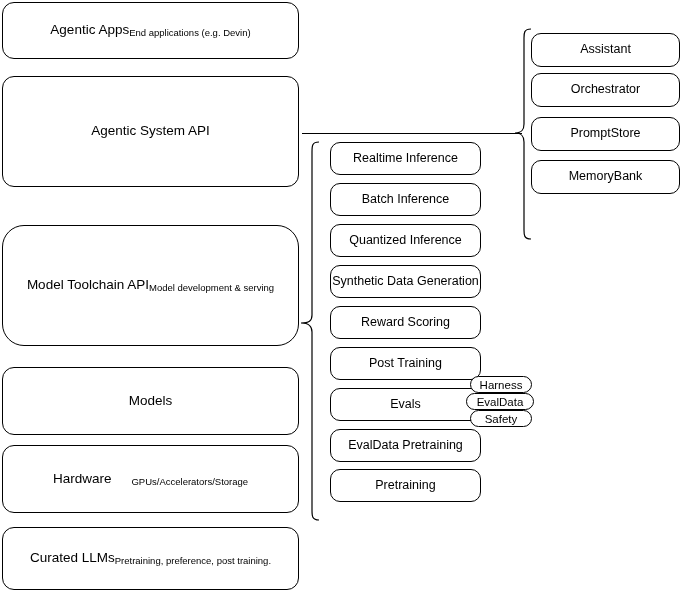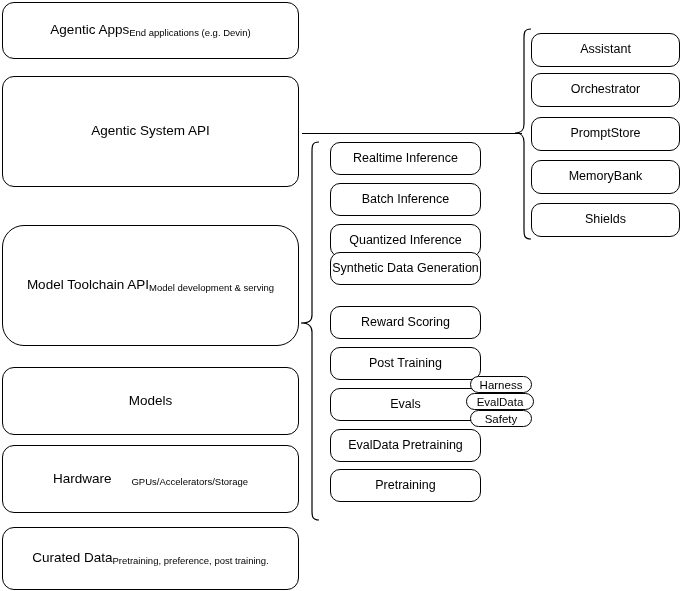--- a/index.html
+++ b/index.html
@@ -120,21 +120,21 @@
   <div class="box left-box" style="top:367px; height:68px;">
     <div class="title">Models</div>
   </div>
 
   <div class="box left-box" style="top:445px; height:68px;gap:20px;">
     <div class="title">Hardware</div>
     <div class="subtitle">GPUs/Accelerators/Storage</div>
   </div>
 
   <div class="box left-box" style="top:527px; height:63px;">
-    <div class="title">Curated Data</div>
+    <div class="title">Curated LLMs</div>
     <div class="subtitle">Pretraining, preference, post training.</div>
   </div>
 
   <div class="connector-line" style="left:302px; top:133px; width:220px;"></div>
 
   <div class="brace" style="left:514px; top:28px;">
     <svg width="18" height="212" viewBox="0 0 18 212">
       <path d="M17 1 C10 1 10 5 10 10 L10 96 C10 102 8 105 1 105 C8 105 10 108 10 114 L10 202 C10 207 10 211 17 211" fill="none" stroke="#000000" stroke-width="1.2"></path>
     </svg>
   </div>
@@ -150,21 +150,21 @@
   </div>
 
   <div class="box mid-box" style="top:183px;">
     <div class="title">Batch Inference</div>
   </div>
 
   <div class="box mid-box" style="top:224px;">
     <div class="title">Quantized Inference</div>
   </div>
 
-  <div class="box mid-box" style="top:252px;">
+  <div class="box mid-box" style="top:265px;">
     <div class="title">Synthetic Data Generation</div>
   </div>
 
   <div class="box mid-box" style="top:306px;">
     <div class="title">Reward Scoring</div>
   </div>
 
   <div class="box mid-box" style="top:347px;">
     <div class="title">Post Training</div>
   </div>
@@ -202,17 +202,14 @@
   </div>
 
   <div class="box right-box" style="top:160px;">
     <div class="title">MemoryBank</div>
   </div>
 
   <div class="box right-box" style="top:117px;">
     <div class="title">PromptStore</div>
   </div>
 
-  <div class="box right-box" style="top:203px;">
-    <div class="title">Shields</div>
-  </div>
 
 </div>
 
 </body></html>

